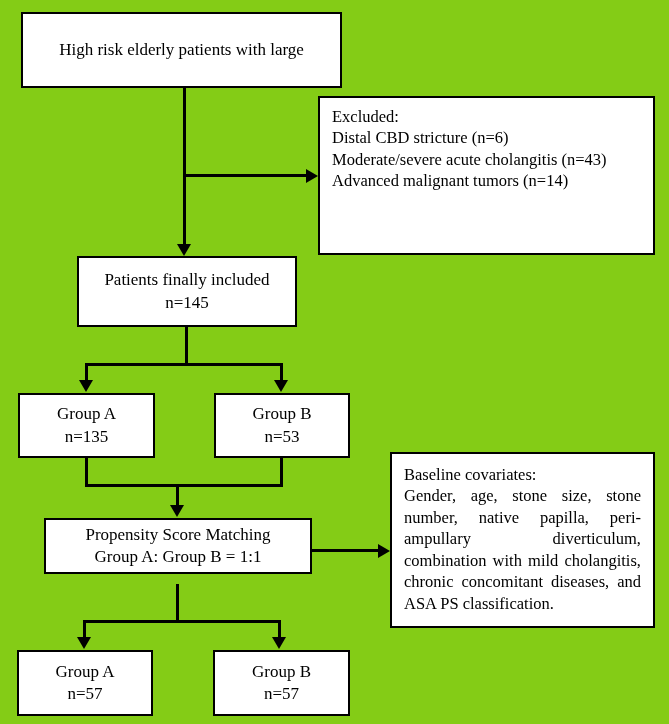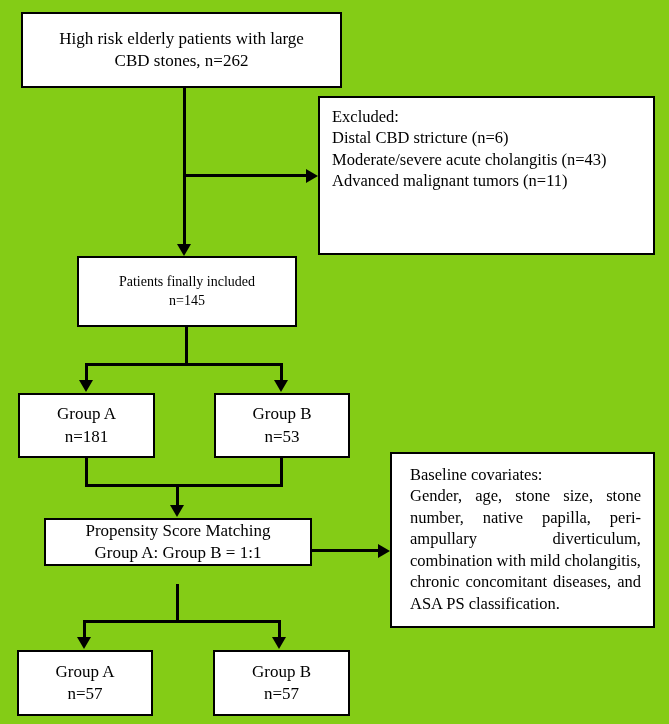--- a/index.html
+++ b/index.html
@@ -82,75 +82,74 @@
     z-index: 2;
   }
 </style>
 </head>
 <body>
 
 <div id="canvas">
 
   <div class="box centered" style="left:21px; top:12px; width:321px; height:76px; font-size:17px;">
     <span class="line">High risk elderly patients with large</span>
-    <span class="line">CBD stones, n=262</span>
   </div>
 
   <div class="vline" style="left:183px; top:88px; width:3px; height:157px;"></div>
   <div class="arrow-down" style="left:177px; top:244px;"></div>
 
   <div class="hline" style="left:183px; top:174px; width:124px; height:3px;"></div>
   <div class="arrow-right" style="left:306px; top:169px;"></div>
 
   <div class="box textblock" style="left:318px; top:96px; width:337px; height:159px; padding:8px 10px 6px 12px; font-size:16.5px;">
     <div class="para" style="width:100%;">
       <span class="hd">Excluded:</span>
       <span class="hd">Distal CBD stricture (n=6)</span>
       <span class="hd">Moderate/severe acute cholangitis (n=43)</span>
-      <span class="hd">Advanced malignant tumors (n=11)</span>
+      <span class="hd">Advanced malignant tumors (n=14)</span>
     </div>
   </div>
 
-  <div class="box centered" style="left:77px; top:256px; width:220px; height:71px; font-size:14px;">
+  <div class="box centered" style="left:77px; top:256px; width:220px; height:71px; font-size:17px;">
     <span class="line">Patients finally included</span>
     <span class="line">n=145</span>
   </div>
 
   <div class="vline" style="left:185px; top:327px; width:3px; height:38px;"></div>
   <div class="hline" style="left:85px; top:363px; width:198px; height:3px;"></div>
   <div class="vline" style="left:85px; top:363px; width:3px; height:18px;"></div>
   <div class="arrow-down" style="left:79px; top:380px;"></div>
   <div class="vline" style="left:280px; top:363px; width:3px; height:18px;"></div>
   <div class="arrow-down" style="left:274px; top:380px;"></div>
 
   <div class="box centered" style="left:18px; top:393px; width:137px; height:65px; font-size:17px;">
     <span class="line">Group A</span>
-    <span class="line">n=181</span>
+    <span class="line">n=135</span>
   </div>
 
   <div class="box centered" style="left:214px; top:393px; width:136px; height:65px; font-size:17px;">
     <span class="line">Group B</span>
     <span class="line">n=53</span>
   </div>
 
   <div class="vline" style="left:85px; top:458px; width:3px; height:28px;"></div>
   <div class="vline" style="left:280px; top:457px; width:3px; height:29px;"></div>
   <div class="hline" style="left:85px; top:484px; width:198px; height:3px;"></div>
   <div class="vline" style="left:176px; top:484px; width:3px; height:22px;"></div>
   <div class="arrow-down" style="left:170px; top:505px;"></div>
 
-  <div class="box centered" style="left:44px; top:518px; width:268px; height:48px; font-size:17px;">
+  <div class="box centered" style="left:44px; top:518px; width:268px; height:56px; font-size:17px;">
     <span class="line">Propensity Score Matching</span>
     <span class="line">Group A: Group B = 1:1</span>
   </div>
 
   <div class="hline" style="left:312px; top:549px; width:67px; height:3px;"></div>
   <div class="arrow-right" style="left:378px; top:544px;"></div>
 
-  <div class="box textblock" style="left:390px; top:452px; width:265px; height:176px; padding:10px 12px 8px 18px; font-size:16.5px;">
+  <div class="box textblock" style="left:390px; top:452px; width:265px; height:176px; padding:10px 12px 8px 12px; font-size:16.5px;">
     <div class="para" style="width:100%;">
       <span class="hd">Baseline covariates:</span>
       <span class="just">Gender, age, stone size, stone number, native papilla, peri-ampullary diverticulum, combination with mild cholangitis, chronic concomitant diseases, and ASA PS classification.</span>
     </div>
   </div>
 
   <div class="vline" style="left:176px; top:584px; width:3px; height:38px;"></div>
   <div class="hline" style="left:83px; top:620px; width:198px; height:3px;"></div>
   <div class="vline" style="left:83px; top:620px; width:3px; height:18px;"></div>
   <div class="arrow-down" style="left:77px; top:637px;"></div>

